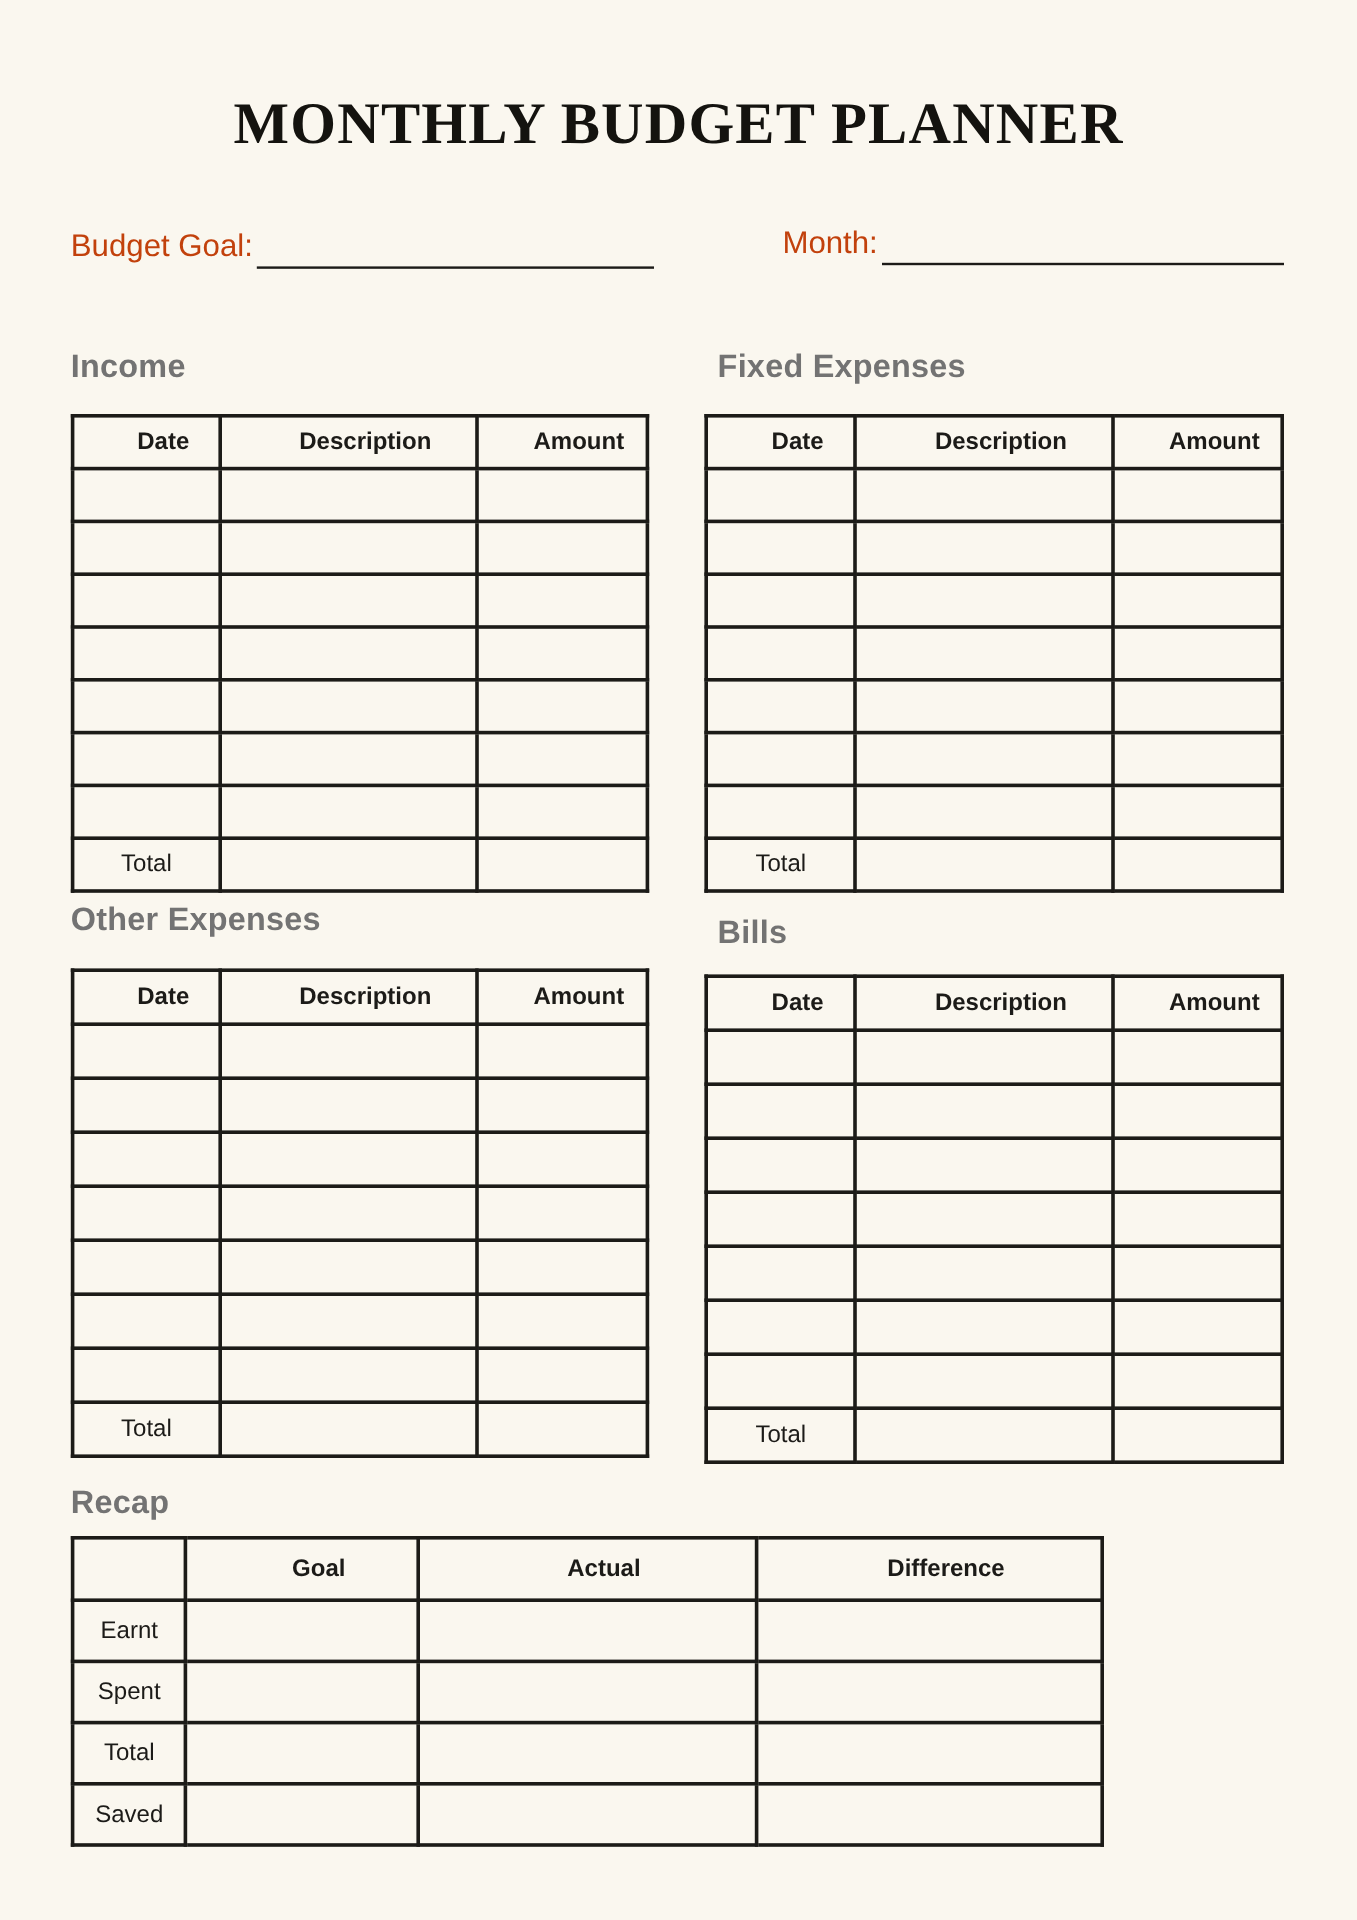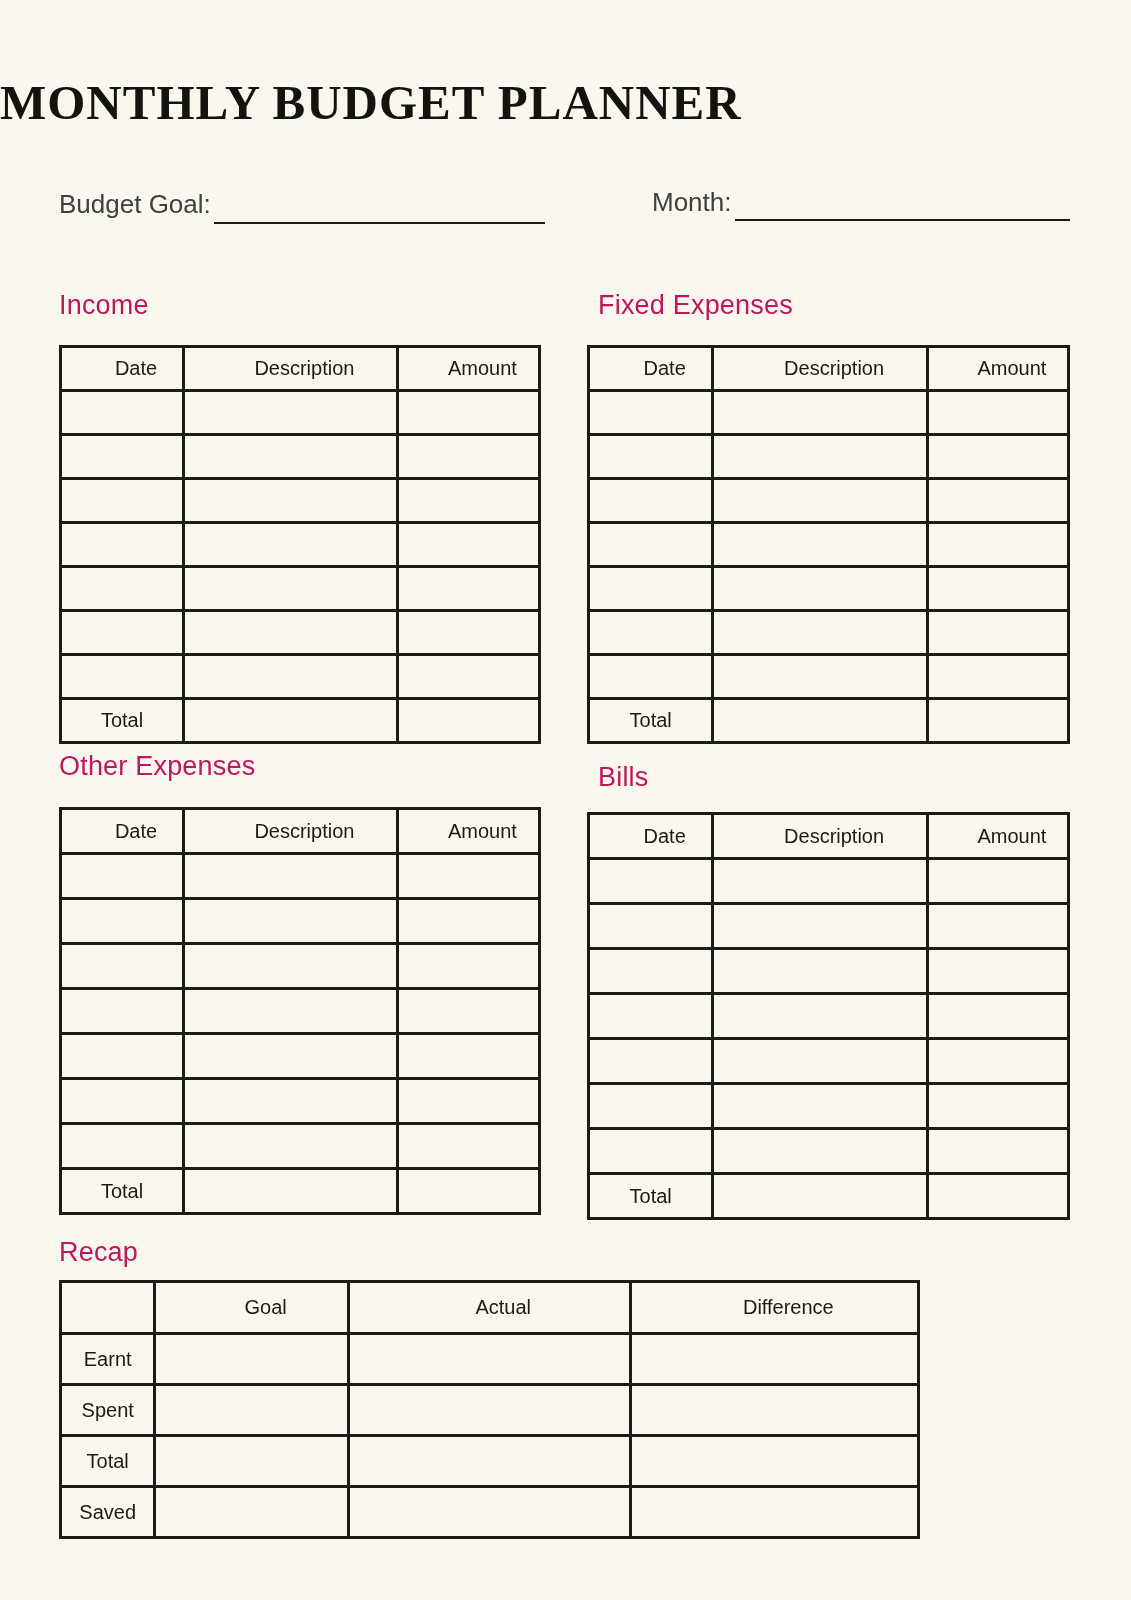--- a/index.html
+++ b/index.html
@@ -8,52 +8,53 @@
     background:#FAF7EF;
     font-family:"Liberation Sans", sans-serif;
     color:#1C1B18;
     position:relative;
     overflow:hidden;
   }
   .page { position:absolute; inset:0; width:1131px; height:1600px; background:#FAF7EF; }
 
   .title {
     position:absolute; top:76px; left:0; width:1131px;
+    text-align:center;
     font-family:"Liberation Serif", serif;
     font-weight:700;
     font-size:49px;
     letter-spacing:1px;
     color:#14130F;
     line-height:1.1;
     margin:0;
   }
 
   .field-label {
     position:absolute;
     font-size:26px;
     font-weight:400;
-    color:#404040;
+    color:#c2410c;
     line-height:1.1;
     white-space:nowrap;
   }
   .lbl-budget { left:59px;  top:190px; }
   .lbl-month  { left:652px; top:188px; }
 
   .write-line {
     position:absolute; height:2px; background:#1C1B18;
   }
   .line-budget { left:214px; top:222px; width:331px; }
   .line-month  { left:735px; top:219px; width:335px; }
   .line-value { position:absolute; left:0; bottom:4px; width:100%; text-align:center; font-size:22px; }
 
   .section-heading {
     position:absolute;
     font-size:27px;
-    font-weight:400;
-    color:#be185d;
+    font-weight:700;
+    color:#737373;
     line-height:1.1;
     margin:0;
     white-space:nowrap;
     letter-spacing:0.2px;
   }
   .h-income  { left:59px;  top:291px; }
   .h-fixed   { left:598px; top:291px; }
   .h-other   { left:59px;  top:752px; }
   .h-bills   { left:598px; top:763px; }
   .h-recap   { left:59px;  top:1238px; }
@@ -66,21 +67,21 @@
   table.planner th, table.planner td {
     border:3px solid #1C1B18;
     padding:0;
     text-align:center;
     vertical-align:middle;
     font-size:20px;
     font-weight:400;
     color:#1C1B18;
     overflow:hidden;
   }
-  table.planner th { font-weight:400;padding-left:28px; }
+  table.planner th { font-weight:700;padding-left:28px; }
 
   .t-income { left:59px;  top:345px;  width:482px;  height:397px; }
   .t-fixed  { left:587px; top:345px;  width:483px;  height:397px; }
   .t-other  { left:59px;  top:807px;  width:482px;  height:405px; }
   .t-bills  { left:587px; top:812px;  width:483px;  height:402px; }
   .t-recap  { left:59px;  top:1280px; width:861px; height:259px; }
 
   .t-income tr, .t-fixed tr { height:44px; }
   .t-other tr,  .t-bills tr { height:45px; }
   .t-recap thead tr { height:52px; }

